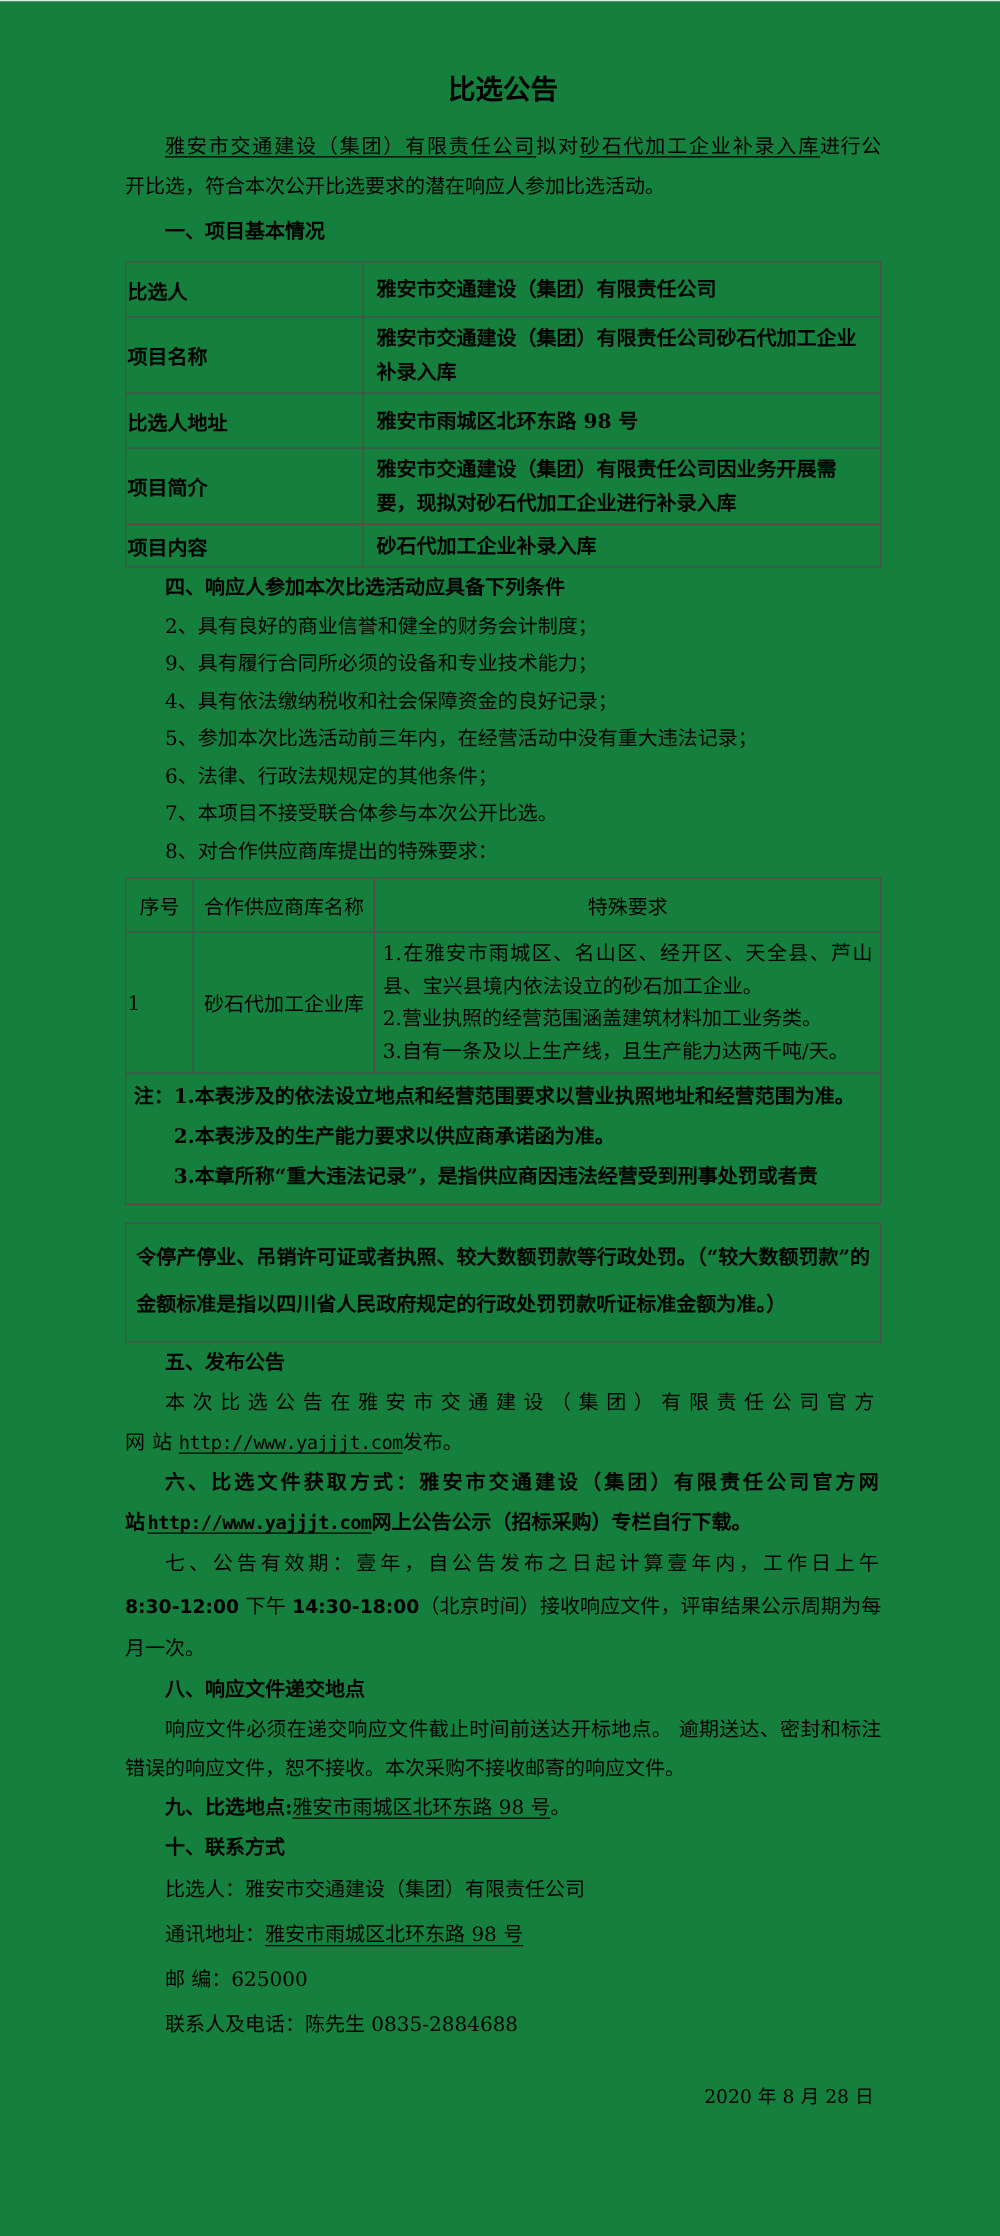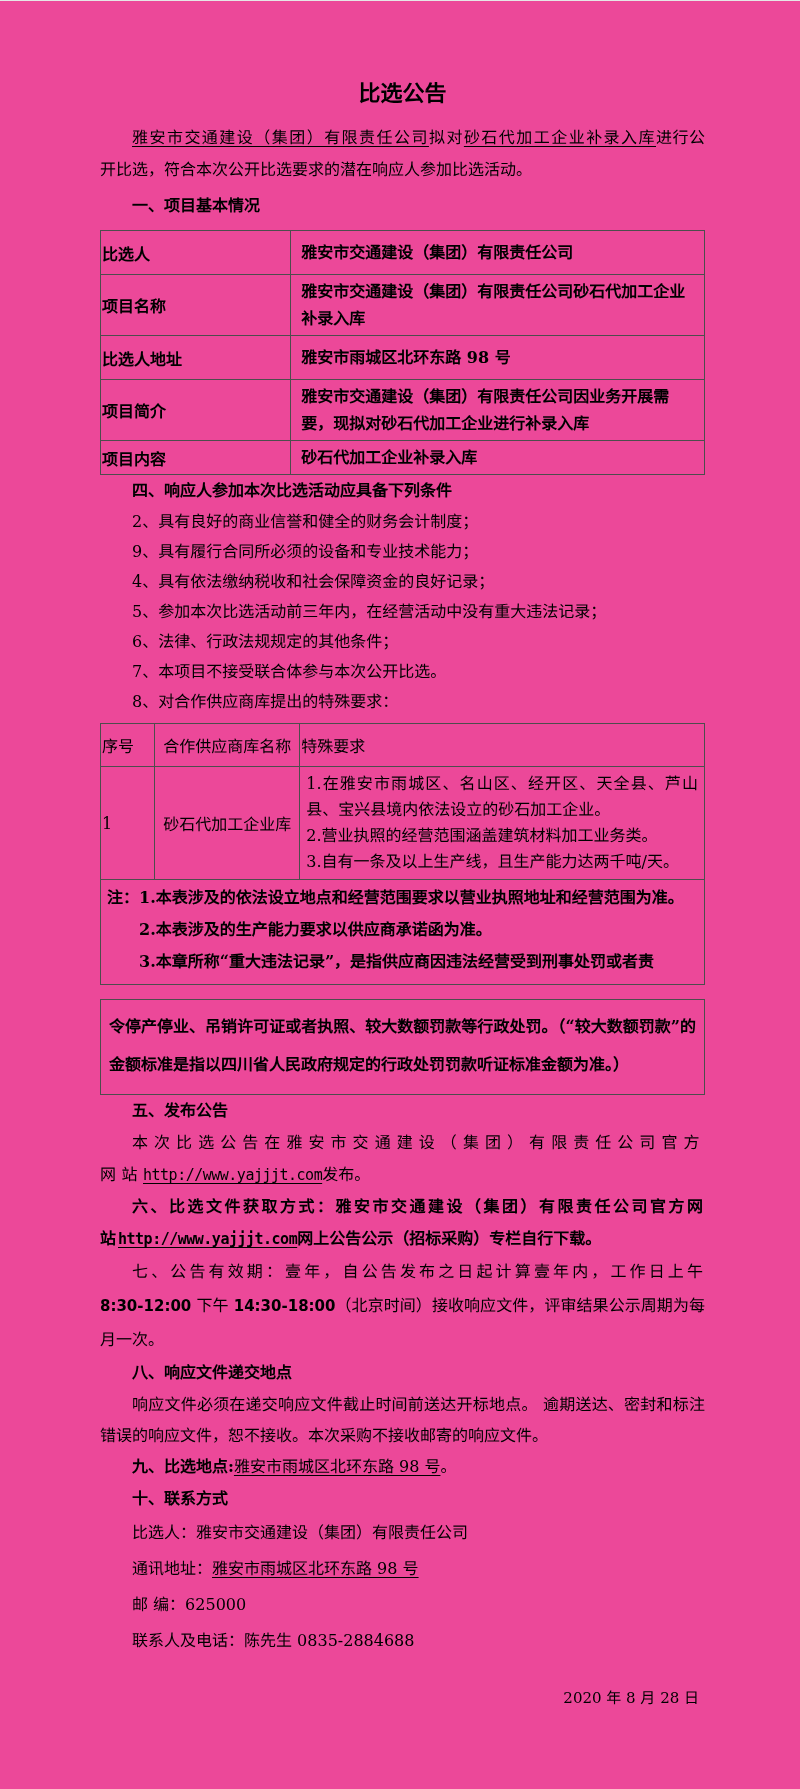--- a/index.html
+++ b/index.html
@@ -1,23 +1,23 @@
 <!DOCTYPE html>
 <html lang="zh-CN"><head>
 <meta charset="utf-8">
 <style>
   html, body { margin: 0; padding: 0; background: #ffffff; }
   .page {
     position: relative;
     width: 800px;
     height: 1789px;
     margin: 0 auto;
-    background: #ec4899;
+    background: #15803d;
     box-sizing: border-box;
-    padding: 77px 95px 0 100px;
+    padding: 56px 95px 0 100px;
     overflow: hidden;
     color: #000000;
     font-family: "DejaVu Serif", "Liberation Serif", serif;
     font-size: 16px;
     border-top: 1px solid #e6e6e6;
   }
   h1.doc-title {
     margin: 0 0 14px 0;
     font-size: 22px;
     font-weight: bold;
@@ -41,21 +41,21 @@
   .t1 .lbl { width: 31%; text-align: left; vertical-align: middle; font-weight: bold; }
   .t1 .val { padding: 3px 10px; line-height: 27px; text-align: left; vertical-align: middle; }
   .t1 tr.rs td { height: 37px; }
   .t1 tr.rd td { height: 53px; }
   .t1 tr.rl td { height: 26px; }
 
   .h-cond { margin-top: 36px; }
   .items p { margin: 0; line-height: 30px; text-indent: 2em; text-align: justify; }
 
   .t2 { margin-top: 6px; }
-  .t2 th { font-weight: normal; height: 40px; text-align: left; vertical-align: middle; }
+  .t2 th { font-weight: normal; height: 40px; text-align: center; vertical-align: middle; }
   .t2 .no { width: 8.5%; vertical-align: middle; }
   .t2 .name { width: 23.5%; text-align: center; vertical-align: middle; }
   .t2 .req { padding: 4px 6px; vertical-align: top; }
   .t2 .req div { line-height: 26px; text-align: justify; }
   .t2 .notes { padding: 2px 6px 6px 6px; font-weight: bold; }
   .t2 .notes div { line-height: 32px; text-align: justify; }
   .t2 .notes .n-ind { text-indent: 2em; }
 
   .box2 {
     border: 1px solid #4d4d4d;

